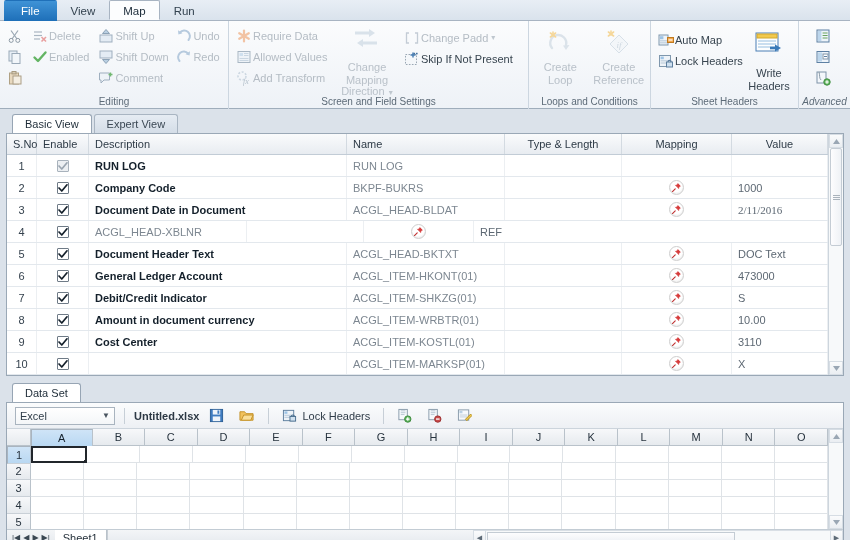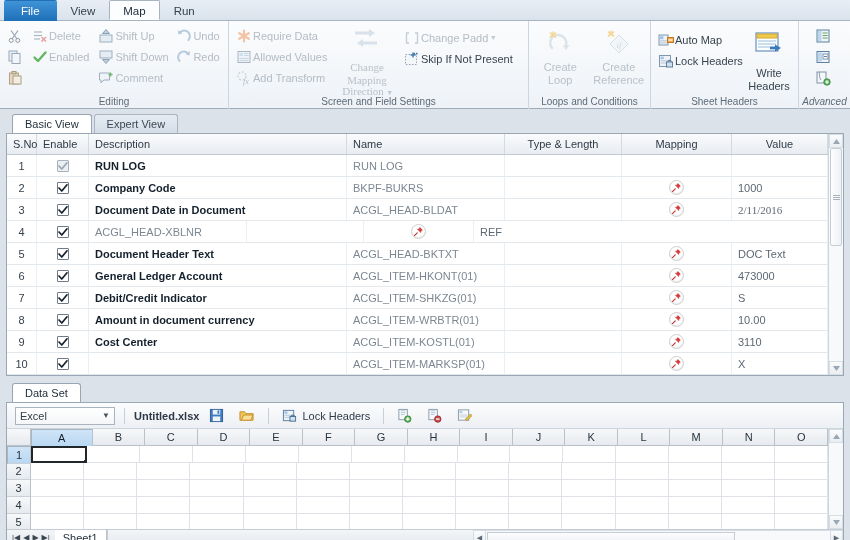--- a/index.html
+++ b/index.html
@@ -344,21 +344,21 @@
         </div>
         <div class="bigcol" style="width:68px;">
           <span class="ico big">
             <svg width="30" height="28" viewBox="0 0 30 28">
                 <path d="M4 8h14" stroke="#d9e2ea" stroke-width="3"></path>
                 <path d="M24 8 18 4v8Z" fill="#d9e2ea"></path>
                 <path d="M26 18H12" stroke="#d9e2ea" stroke-width="3"></path>
                 <path d="M6 18 12 14v8Z" fill="#d9e2ea"></path>
               </svg>
           </span>
-          <div class="bbtn dis" style="width:68px;font-family:Liberation Serif, serif;">
+          <div class="bbtn dis" style="width:68px;">
             <span class="lbl">Change</span>
             <span class="lbl"><span>Mapping Direction</span><span class="caret dis"> ▾</span></span>
           </div>
         </div>
         <div class="col" style="width:124px; padding-top:2px;">
           <div class="sbtn dis">
             <span class="ico">
               <svg width="16" height="16" viewBox="0 0 16 16">
                   <g stroke="#c3ccd5" stroke-width="1.3" fill="none">
                     <path d="M5 3 H2.5 V13 H5"></path>

